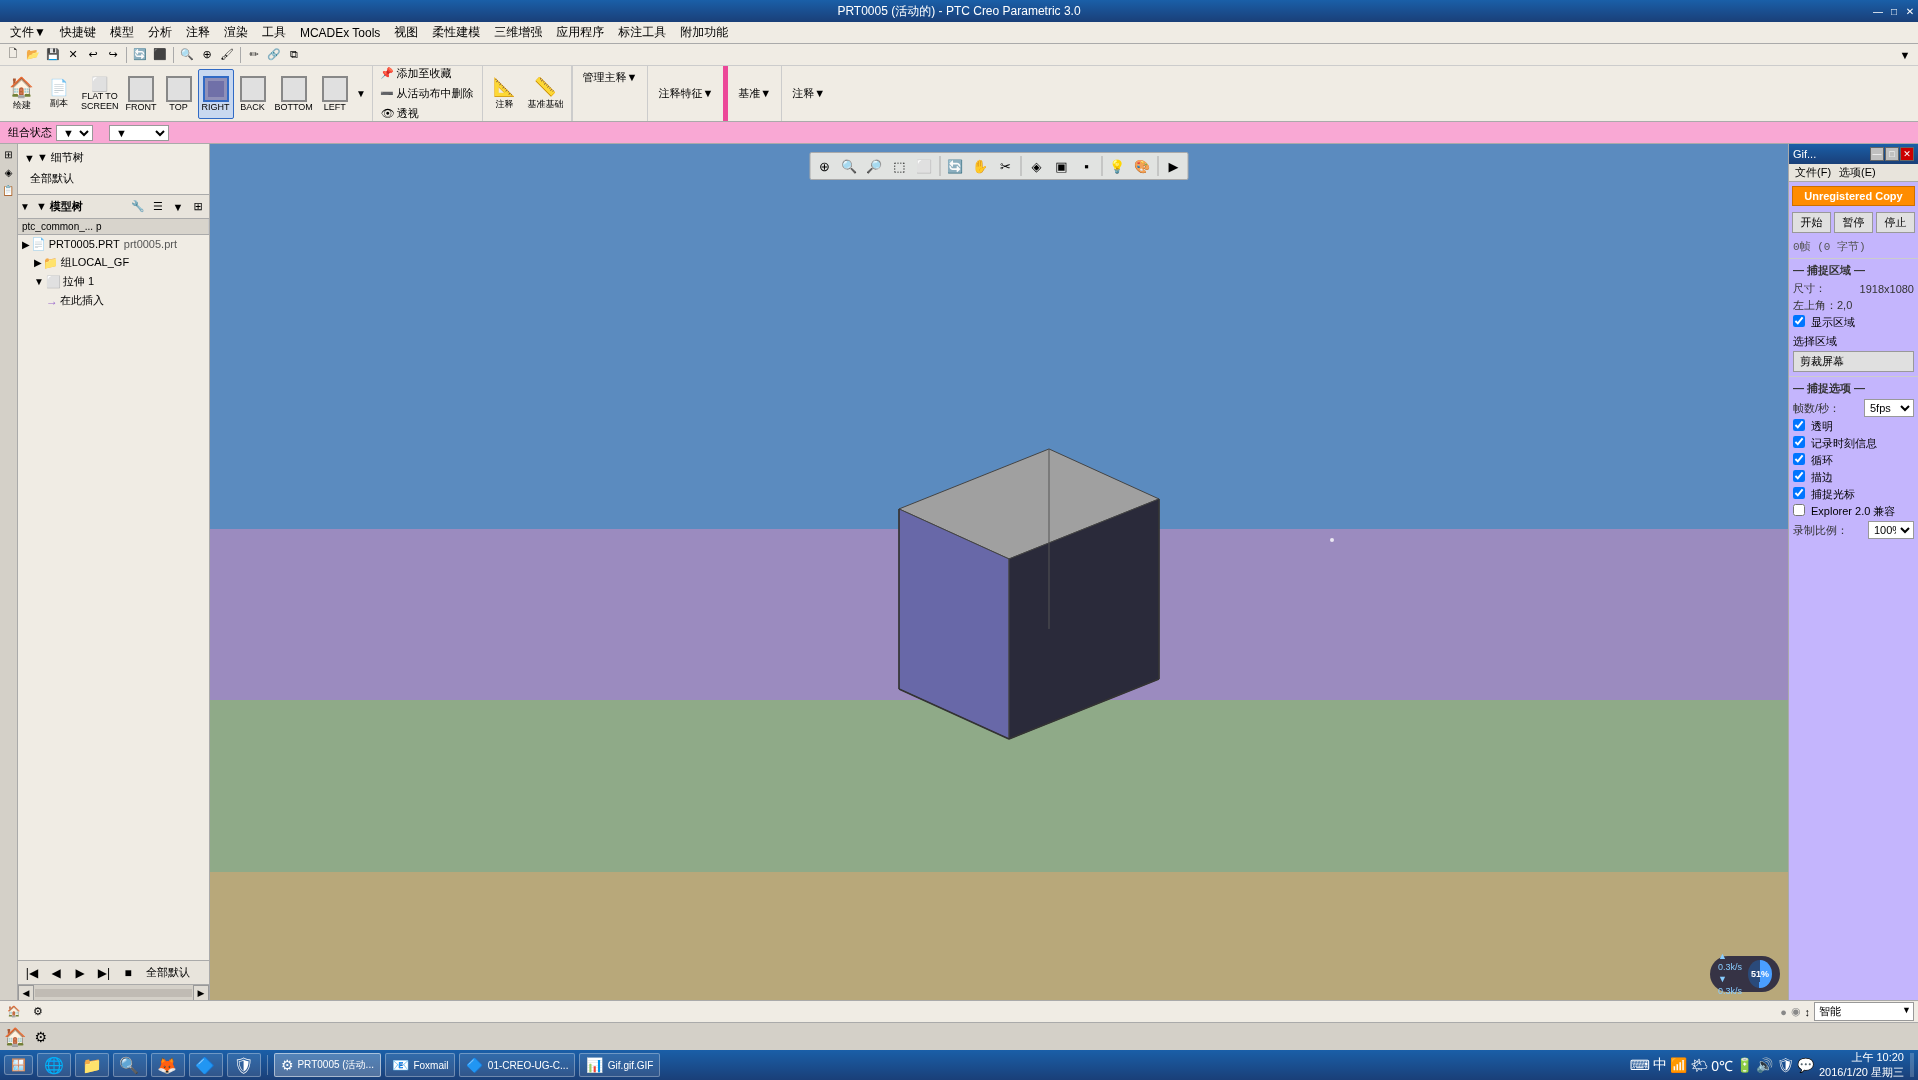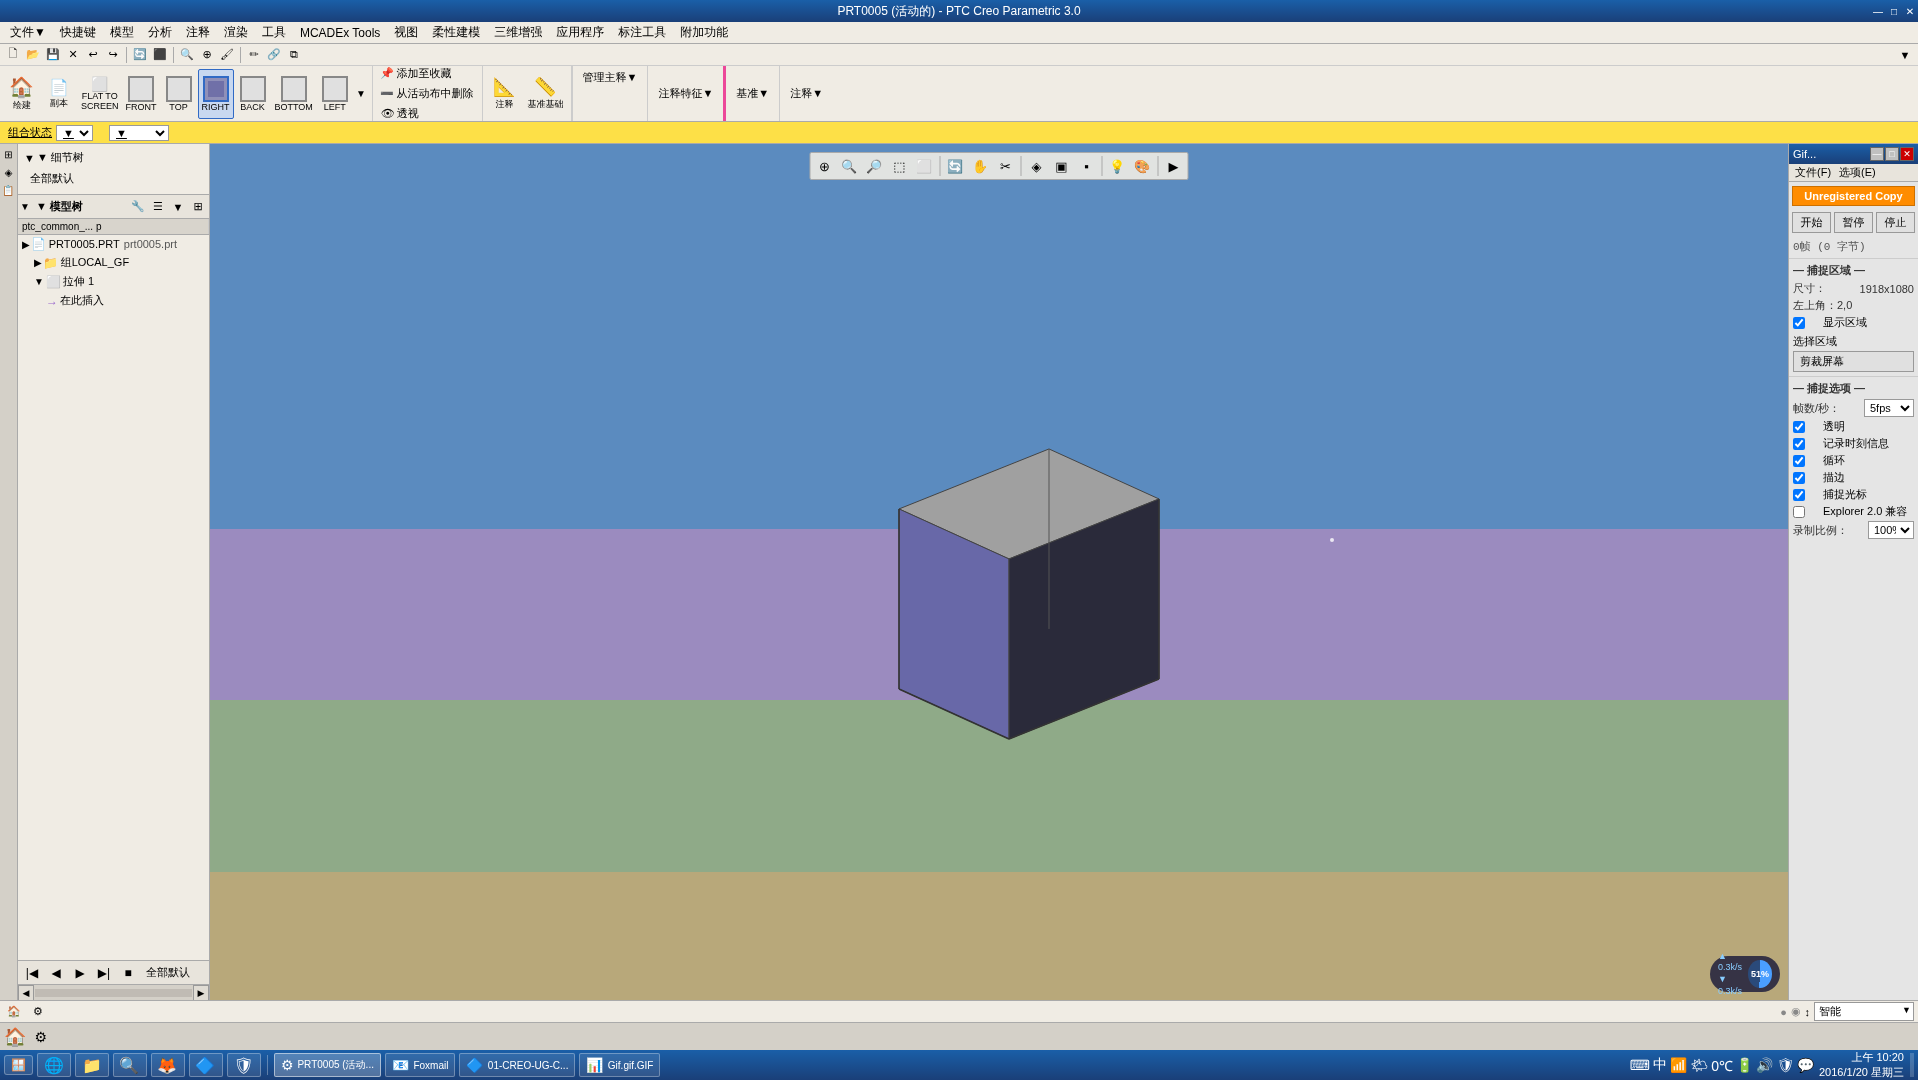--- a/index.html
+++ b/index.html
@@ -46,37 +46,37 @@
     .vp-purple { position: absolute; top: 45%; left: 0; right: 0; height: 20%; background: #9b8bbf; }
     .vp-green { position: absolute; top: 65%; left: 0; right: 0; height: 20%; background: #8faa88; }
     .vp-tan { position: absolute; bottom: 0; left: 0; right: 0; height: 15%; background: #b8a87a; }
     
     
     #view-toolbar-ribbon { position: absolute; top: 8px; left: 50%; transform: translateX(-50%); height: 28px; background: rgba(240,236,228,0.9); border: 1px solid #aaa; display: flex; align-items: center; padding: 0 2px; gap: 1px; border-radius: 2px; }
     .vt-btn { width: 24px; height: 24px; display: flex; align-items: center; justify-content: center; cursor: pointer; border: 1px solid transparent; font-size: 13px; border-radius: 2px; }
     .vt-sep { width: 1px; height: 20px; background: #aaa; margin: 0 2px; }
     
     
-    #right-panel { width: 130px; background: #e5e5e5; border-left: 1px solid #aaa; display: flex; flex-direction: column; font-size: 11px; }
+    #right-panel { width: 130px; background: #c4b5fd; border-left: 1px solid #aaa; display: flex; flex-direction: column; font-size: 11px; }
     #right-panel-title { background: linear-gradient(to bottom, #1a5fa8, #1a3f78); color: white; height: 20px; display: flex; align-items: center; padding: 0 4px; font-size: 11px; gap: 4px; }
     #right-panel-title .rp-controls { display: flex; gap: 1px; margin-left: auto; }
     .rp-ctrl-btn { width: 14px; height: 14px; display: flex; align-items: center; justify-content: center; background: #c0c0c0; border: 1px solid #666; font-size: 9px; cursor: pointer; }
     .rp-ctrl-btn.close { background: #c00; color: white; }
     
     #right-panel-menu { height: 18px; background: #e8e4dc; display: flex; align-items: center; padding: 0 2px; border-bottom: 1px solid #aaa; }
     .rp-menu-item { padding: 1px 4px; font-size: 11px; cursor: pointer; text-align: center; }
     
     #unregistered-badge { background: #ff8c00; color: white; text-align: center; padding: 3px 2px; font-size: 11px; font-weight: bold; border: 1px solid #cc7000; margin: 4px 3px 2px; }
     
     .rp-section { padding: 4px 4px 2px; border-top: 1px solid #ccc; margin-top: 2px; }
     .rp-section-title { font-weight: bold; font-size: 11px; margin-bottom: 3px; color: #333; }
     .rp-row { display: flex; align-items: center; justify-content: space-between; margin-bottom: 2px; font-size: 11px; }
     .rp-label { color: #333; }
     .rp-value { color: #333; }
-    .rp-checkbox-row { display: flex; align-items: center; gap: 18px; margin-bottom: 2px; font-size: 11px; }
+    .rp-checkbox-row { display: flex; gap: 6px; margin-bottom: 2px; font-size: 11px; }
     .rp-checkbox-row input[type=checkbox] { width: 12px; height: 12px; }
     
     .rp-start-btn { background: #e0e0e0; border: 1px solid #999; padding: 2px 6px; font-size: 11px; cursor: pointer; }
     
     .rp-buttons { display: flex; gap: 3px; padding: 4px 3px; }
     .rp-action-btn { flex: 1; background: #e0e0e0; border: 1px solid #999; padding: 2px 4px; font-size: 11px; cursor: pointer; text-align: center; }
     
     .rp-select { width: 100%; font-size: 11px; background: white; border: 1px solid #999; padding: 1px; }
     
     
@@ -110,21 +110,21 @@
     
     #quick-toolbar { height: 22px; background: #f0ece4; border-bottom: 1px solid #ccc; display: flex; align-items: center; padding: 0 4px; gap: 2px; }
     .qt-btn { width: 18px; height: 18px; display: flex; align-items: center; justify-content: center; cursor: pointer; border: 1px solid transparent; font-size: 11px; }
     
     .ribbon-btn { display: flex; flex-direction: column; align-items: center; justify-content: center; min-width: 36px; height: 50px; cursor: pointer; padding: 2px; border: 1px solid transparent; border-radius: 2px; }
     .ribbon-btn.active { background: #c8d8f0; border: 1px solid #316ac5; }
     
     .ribbon-btn-sm { display: flex; align-items: center; gap: 2px; padding: 1px 3px; cursor: pointer; font-size: 11px; border: 1px solid transparent; border-radius: 2px; white-space: nowrap; }
     
     
-    #annot-bar { height: 22px; background: #fde047; border-bottom: 1px solid #aaa; display: flex; align-items: center; padding: 0 8px; gap: 16px; font-size: 11px; text-decoration: underline; }
+    #annot-bar { height: 22px; background: #f9a8d4; border-bottom: 1px solid #aaa; display: flex; align-items: center; padding: 0 8px; gap: 16px; font-size: 11px; }
     
     
     
     
     
     
     #content-wrapper { display: flex; flex-direction: column; height: calc(1080px - 22px - 22px - 22px - 56px - 22px - 22px - 28px - 30px); }
     #content-main { display: flex; flex: 1; overflow: hidden; }
     
     
@@ -255,21 +255,21 @@
     </div>
   </div>
 
 
   <div style="display:flex;align-items:flex-start;border-left:1px solid #ccc;padding:2px 6px;gap:2px;">
     <div class="ribbon-btn-sm">管理主释▼</div>
   </div>
   <div style="display:flex;align-items:center;border-left:1px solid #ccc;padding:2px 6px;gap:2px;">
     <div class="ribbon-btn-sm">注释特征▼</div>
   </div>
-  <div style="display:flex;align-items:center;border-left:3px solid #ec4899;padding:2px 6px;gap:2px;justify-content:center;">
+  <div style="display:flex;align-items:center;border-left:5px solid #ec4899;padding:2px 6px;gap:2px;justify-content:center;">
     <div class="ribbon-btn-sm">基准▼</div>
   </div>
   <div style="display:flex;align-items:center;border-left:1px solid #ccc;padding:2px 6px;gap:2px;">
     <div class="ribbon-btn-sm">注释▼</div>
   </div>
 </div>
 
 <div id="annot-bar">
   <div style="display:flex;align-items:center;gap:4px;">
     <span>组合状态</span>

